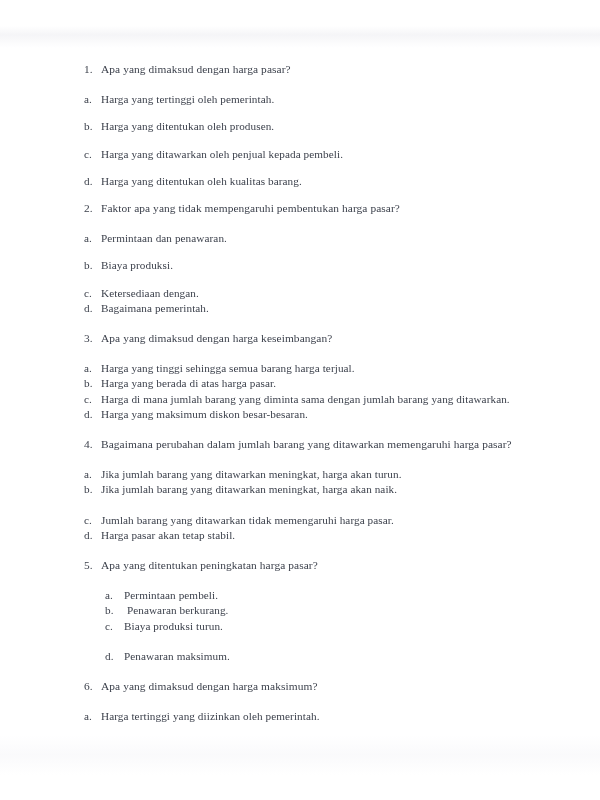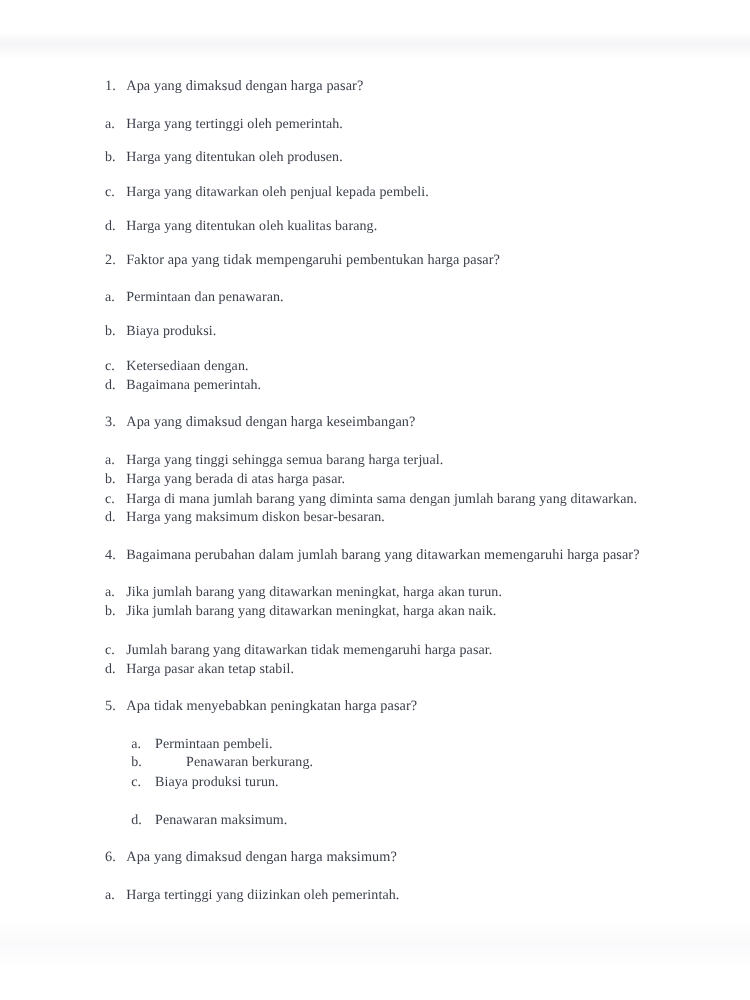--- a/index.html
+++ b/index.html
@@ -93,21 +93,21 @@
     padding-left: 21px;
   }
   .opt-indent .marker {
     width: 19px;
   }
 
   
   .gap-lg { height: 15px; }
   .gap-md { height: 12px; }
 
-  .nbsp-lead { white-space: pre; margin-left: 22px; }
+  .nbsp-lead { white-space: pre; }
 </style>
 </head>
 <body>
 
 <div class="scan-page">
   <div class="scan-noise-top"></div>
   <div class="scan-noise-bottom"></div>
 
   <div class="doc-body">
 
@@ -208,21 +208,21 @@
     </div>
     <div class="item opt-item">
       <span class="marker">d.</span>
       <span class="text">Harga pasar akan tetap stabil.</span>
     </div>
 
     <div class="gap-lg"></div>
 
     <div class="item q-item">
       <span class="marker">5.</span>
-      <span class="text">Apa tidak menyebabkan peningkatan harga pasar?</span>
+      <span class="text">Apa yang ditentukan peningkatan harga pasar?</span>
     </div>
     <div class="gap-lg"></div>
     <div class="item opt-item opt-indent">
       <span class="marker">a.</span>
       <span class="text">Permintaan pembeli.</span>
     </div>
     <div class="item opt-item opt-indent">
       <span class="marker">b.</span>
       <span class="text nbsp-lead"> Penawaran berkurang.</span>
     </div>

